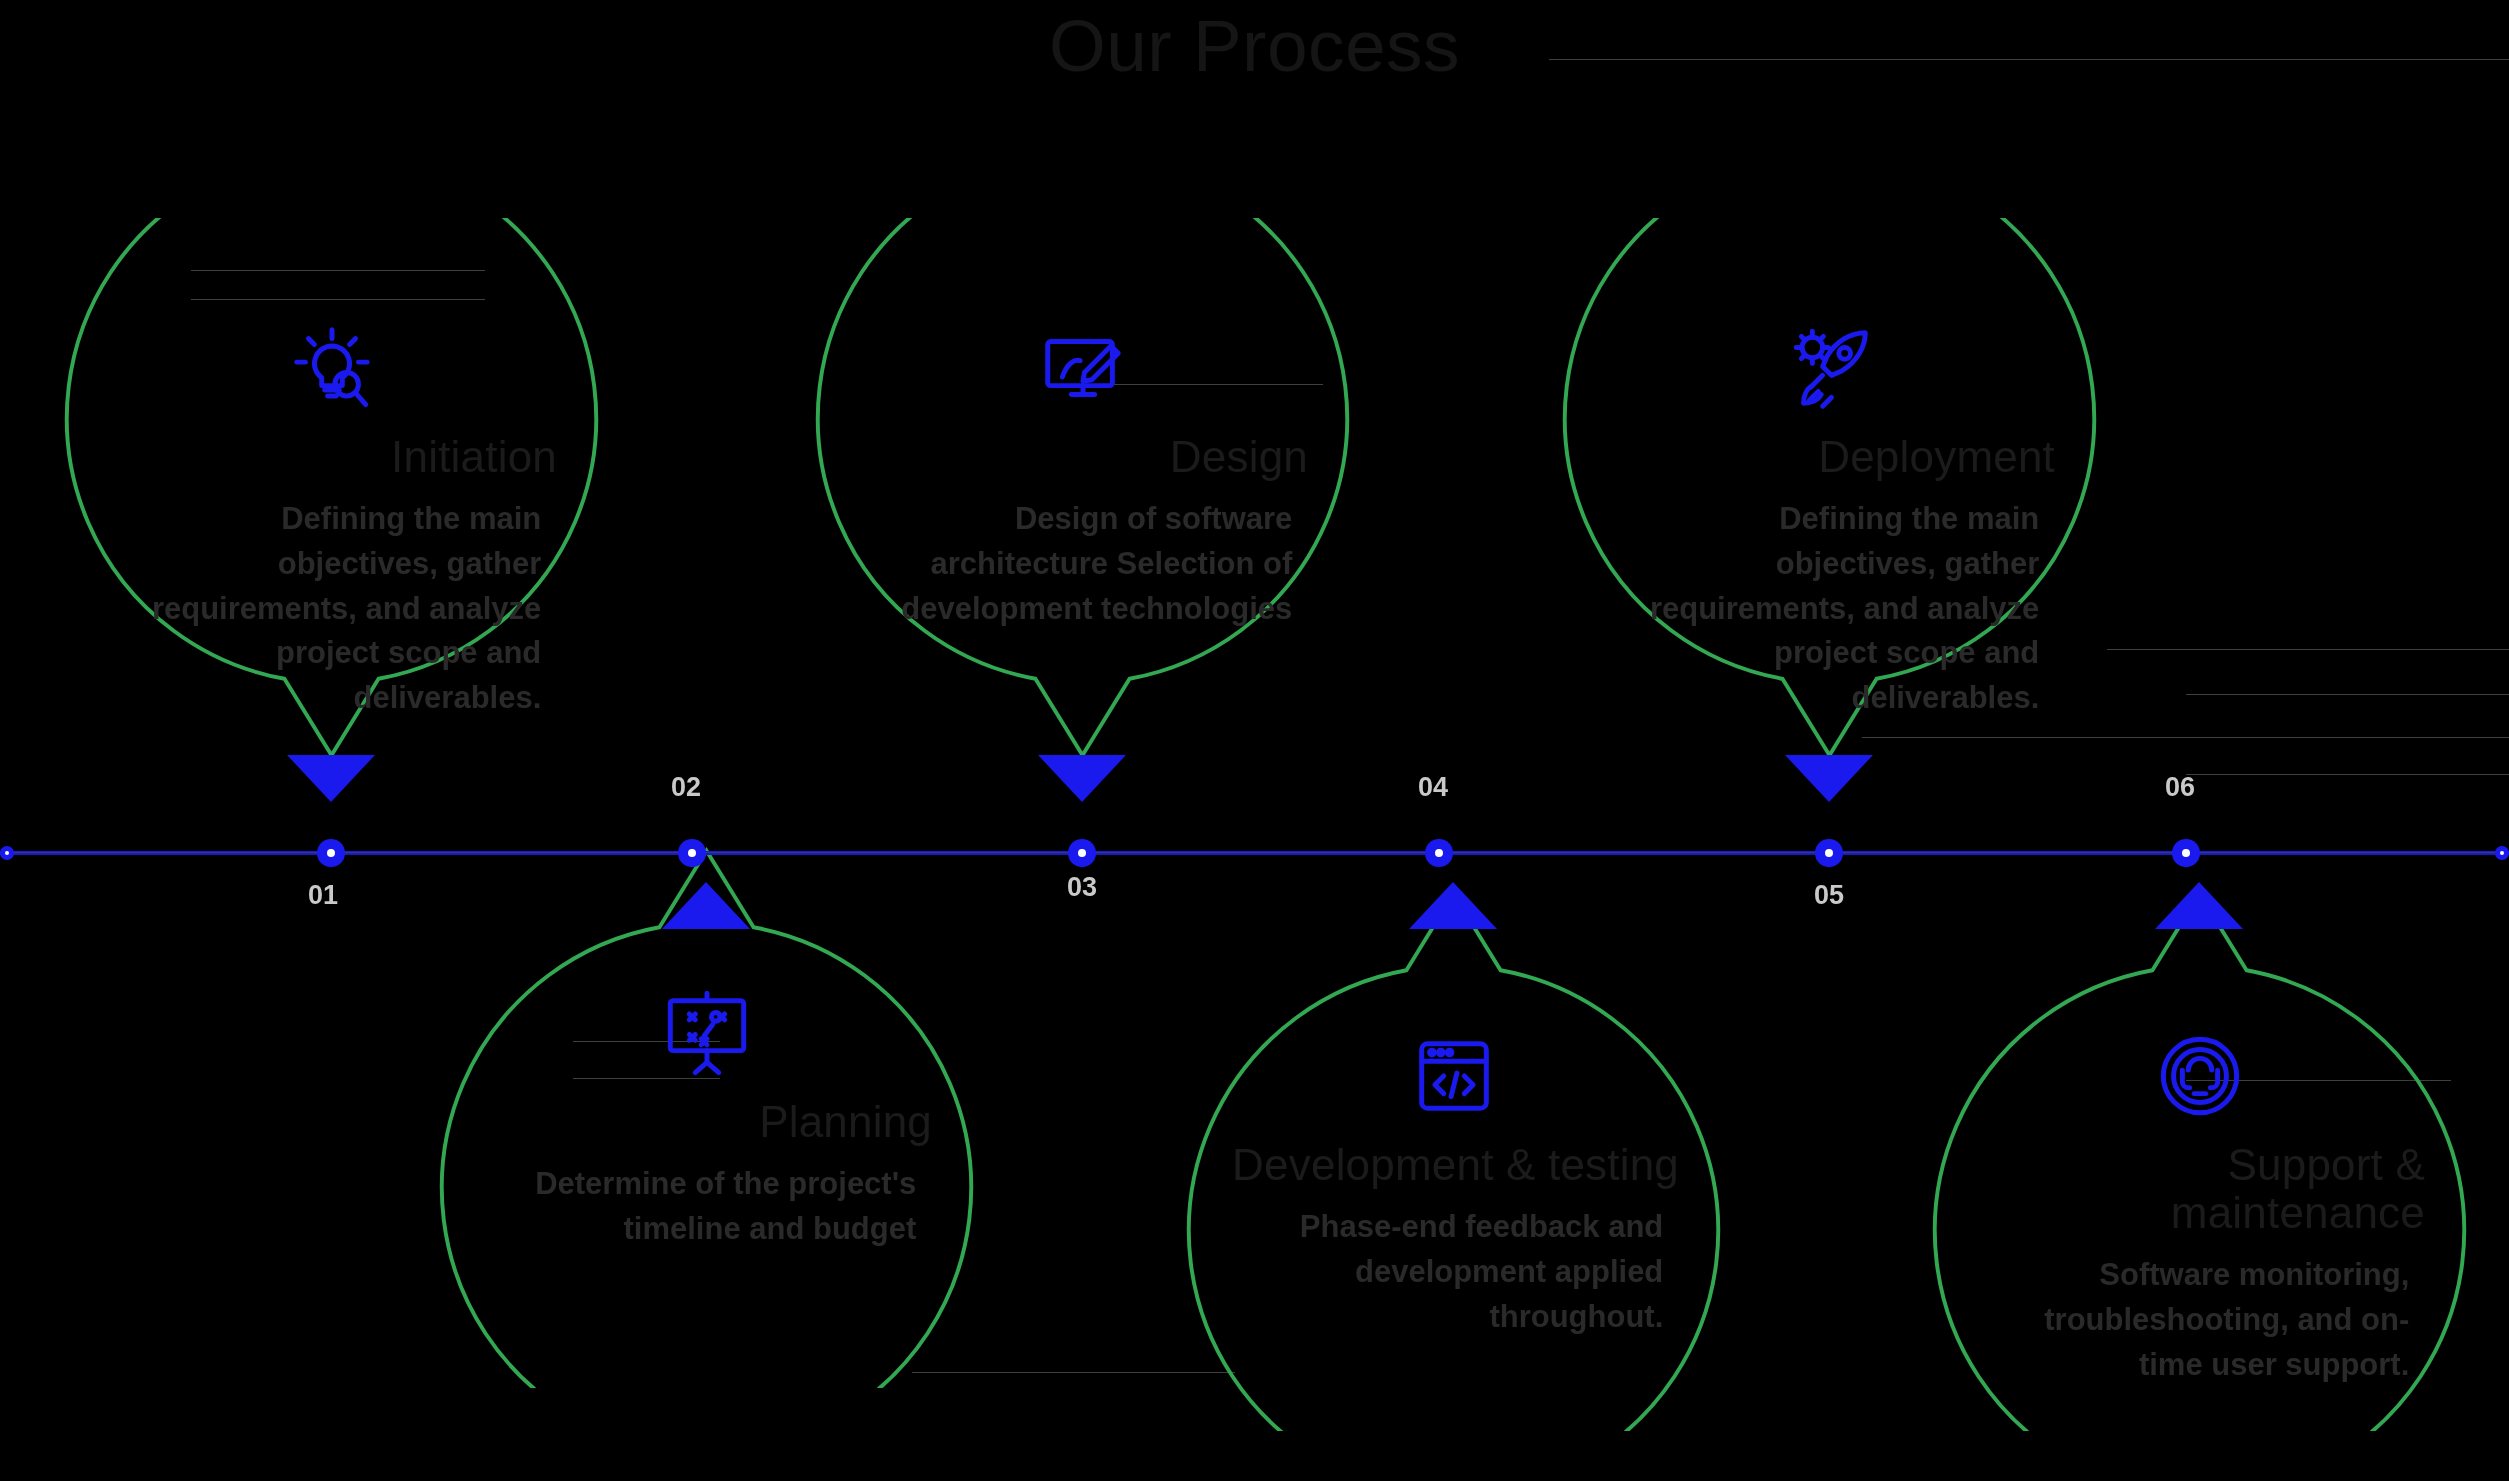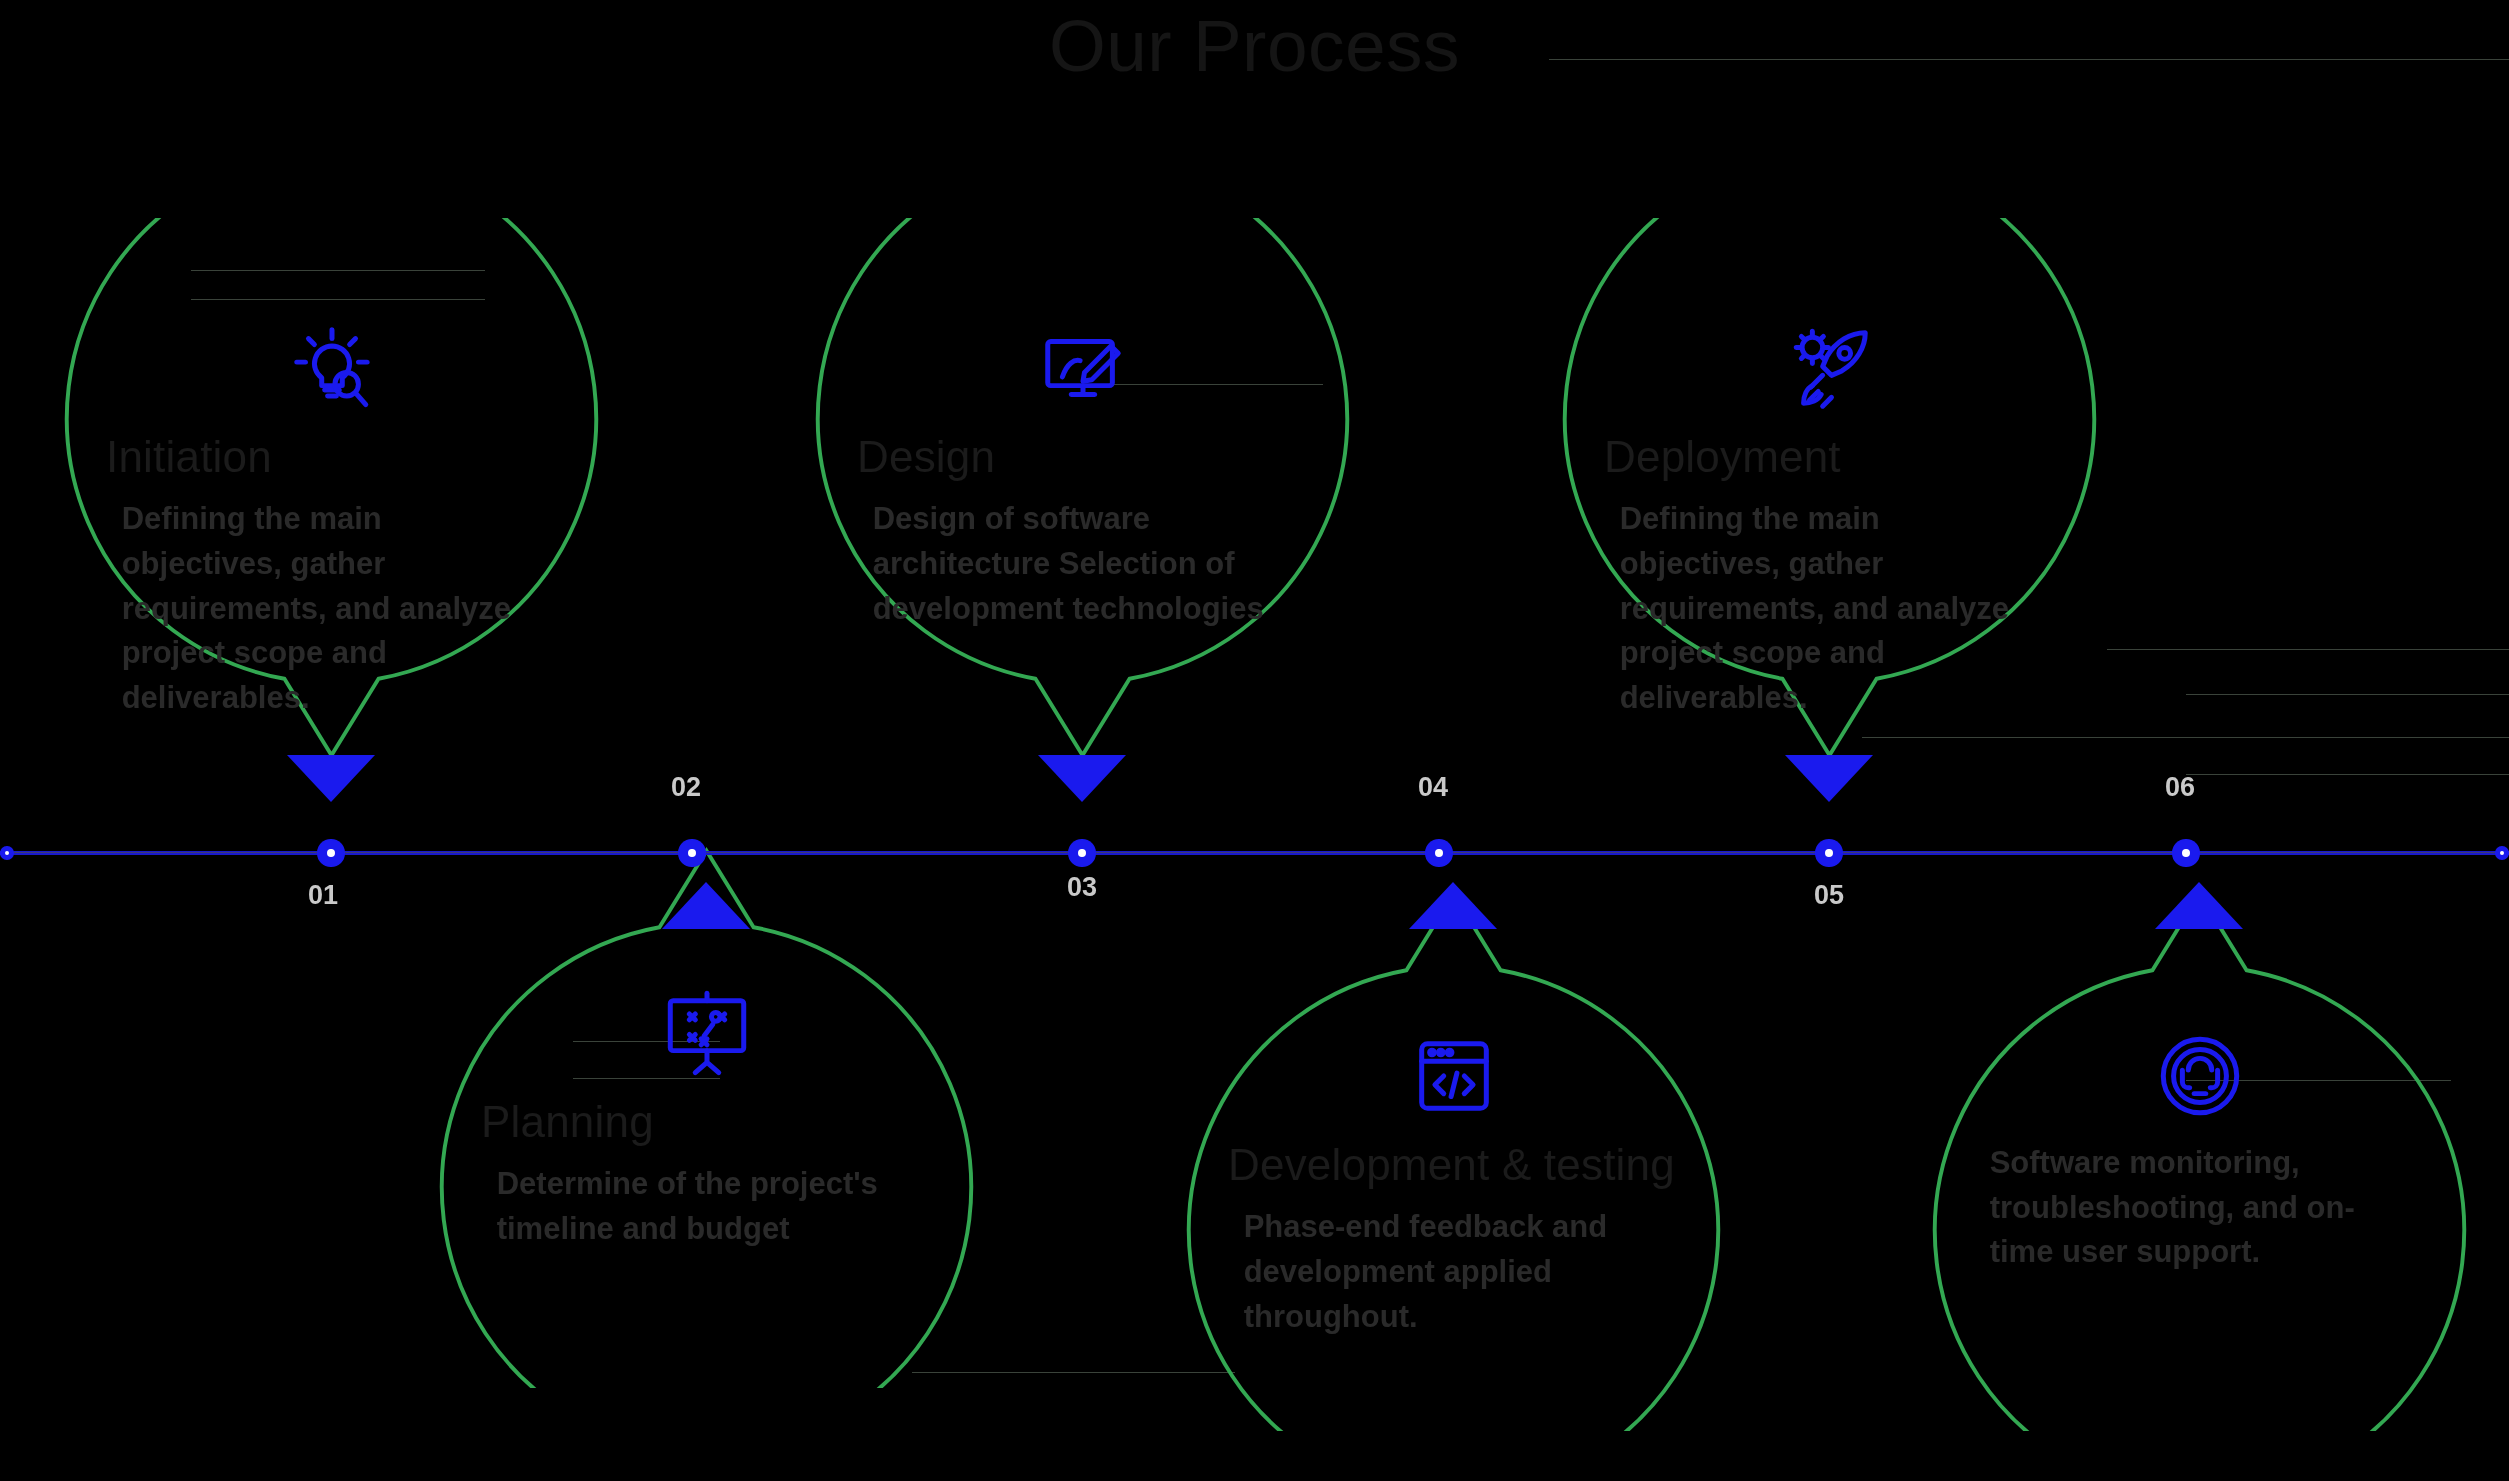--- a/index.html
+++ b/index.html
@@ -131,21 +131,21 @@
     position: absolute;
     left: 0; top: 0;
     width: 100%;
     height: 100%;
   }
   .balloon .content {
     position: absolute;
     left: 49px;
     top: 103px;
     width: 451px;
-    text-align: left;
+    text-align: right;
   }
   .balloon.lower .content {
     top: 147px;
   }
 
   .card-icon {
     height: 94px;
     margin-bottom: 17.6px;
     display: flex;
     align-items: center;
@@ -305,20 +305,21 @@
       <div class="card-icon">
         <svg width="94" height="94" viewBox="0 0 64 64" fill="none" stroke="#1a1aee" stroke-width="3.4" stroke-linecap="round" stroke-linejoin="round">
           <circle cx="32" cy="32" r="25"></circle>
           <circle cx="32" cy="32" r="18"></circle>
           <path d="M20 28v8a4 4 0 0 0 4 4h1"></path>
           <path d="M44 28v8a4 4 0 0 1-4 4h-1"></path>
           <path d="M24 28a8 8 0 0 1 16 0"></path>
           <path d="M28 44h8"></path>
         </svg>
       </div>
+      <div class="card-title">Support &amp; maintenance</div>
       <div class="card-desc">Software monitoring, troubleshooting, and on-time user support.</div>
     </div>
   </div>
 
   <div class="timeline-axis"></div>
   <div class="timeline-axis-hair"></div>
 
   <div class="axis-endcap" style="left:0px; top:853px;"></div>
   <div class="axis-endcap" style="left:2495px; top:853px;"></div>
 

